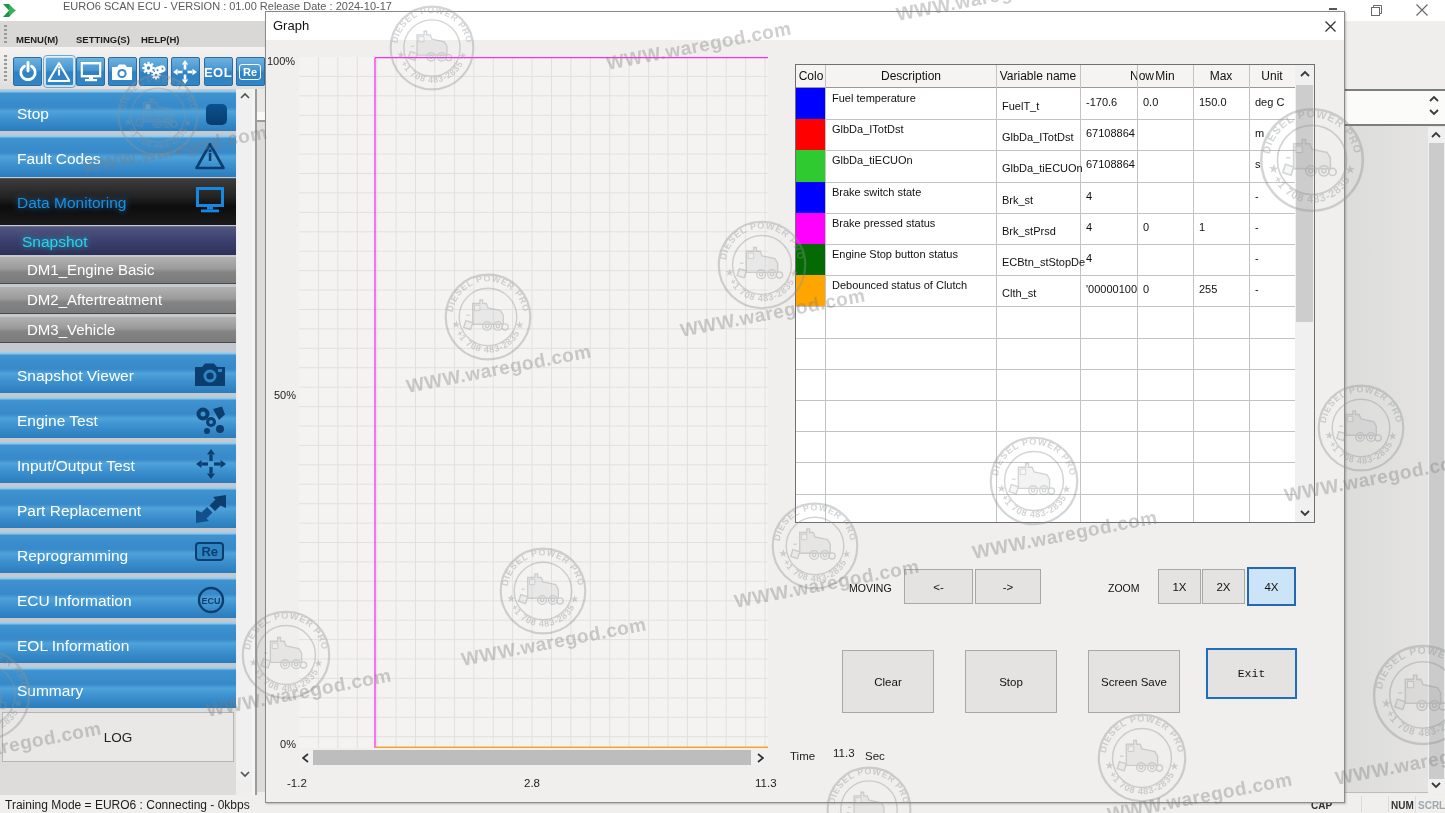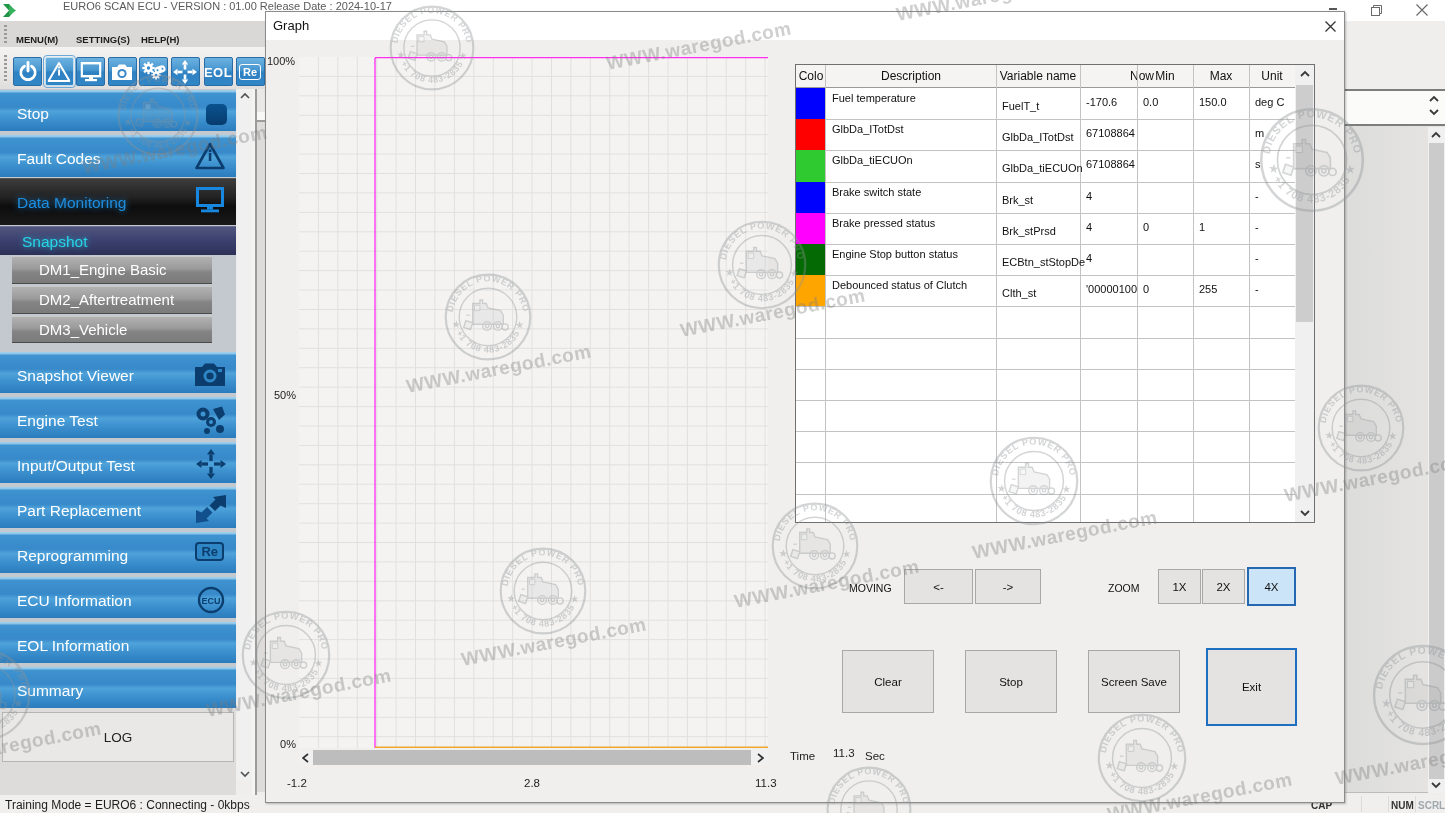--- a/index.html
+++ b/index.html
@@ -6,21 +6,21 @@
  font-family:"Liberation Sans",sans-serif;background:#efeeed;}
 *{box-sizing:border-box;}
 .abs{position:absolute;}
 .tbtn{position:absolute;top:57px;width:29px;height:29px;border-radius:2px;
  background:linear-gradient(180deg,#6cb2e0 0%,#4796d0 45%,#2f81c2 52%,#3186c6 100%);
  border:1px solid #2a6ca6;}
 .sbi{position:absolute;left:0;width:236px;
  background:linear-gradient(180deg,#a5d5f0 0%,#3f93d0 6%,#3789c9 40%,#4fa3da 51%,#4094d1 66%,#2a7cbd 100%);
  border-top:1px solid #9bcdec;}
 .sbi .t{position:absolute;left:17px;font-size:15.5px;color:#fff;}
-.dmr{position:absolute;left:12px;width:200px;background:linear-gradient(180deg,#b2b2b2 0%,#9a9a9a 45%,#848484 58%,#7b7b7b 100%);border-top:1px solid #c9c9c9;border-bottom:1px solid #4a4a4a;}
+.dmr{position:absolute;left:0;width:236px;background:linear-gradient(180deg,#b2b2b2 0%,#9a9a9a 45%,#848484 58%,#7b7b7b 100%);border-top:1px solid #c9c9c9;border-bottom:1px solid #4a4a4a;}
 .dmr .t{position:absolute;left:27px;font-size:15px;color:#fff;top:4px;}
 .gbtn{position:absolute;background:#e4e3e2;border:1px solid #a8a8a8;color:#111;
  display:flex;align-items:center;justify-content:center;font-size:11.5px;}
 </style>
 </head>
 <body>
 
 <div class="abs" style="left:0;top:0;width:1445px;height:21px;background:#fff;"></div>
 <svg class="abs" style="left:3px;top:3px" width="15" height="15" viewBox="0 0 15 15">
  <polygon points="0,1 6,1 12,7.5 6,14 0,14 6,7.5" fill="#1f9347"></polygon>
@@ -462,21 +462,21 @@
 <div class="abs" style="left:849px;top:582px;font-size:10.5px;color:#111;">MOVING</div>
 <div class="gbtn" style="left:904px;top:569px;width:69px;height:35px;">&lt;-</div>
 <div class="gbtn" style="left:975px;top:569px;width:66px;height:35px;">-&gt;</div>
 <div class="abs" style="left:1108px;top:582px;font-size:10.5px;color:#111;">ZOOM</div>
 <div class="gbtn" style="left:1158px;top:569px;width:43px;height:35px;">1X</div>
 <div class="gbtn" style="left:1202px;top:569px;width:43px;height:35px;">2X</div>
 <div class="gbtn" style="left:1247px;top:567px;width:49px;height:39px;background:#cce4f7;border:2px solid #2567b0;">4X</div>
 <div class="gbtn" style="left:842px;top:650px;width:92px;height:63px;">Clear</div>
 <div class="gbtn" style="left:965px;top:650px;width:92px;height:63px;">Stop</div>
 <div class="gbtn" style="left:1088px;top:650px;width:92px;height:63px;">Screen Save</div>
-<div class="gbtn" style="left:1206px;top:648px;width:91px;height:78px;border:2.5px solid #1e6fc0;">Exit</div>
+<div class="gbtn" style="left:1206px;top:648px;width:91px;height:51px;border:2.5px solid #1e6fc0;font-family:Liberation Mono, monospace;">Exit</div>
 <svg class="abs" style="left:0;top:0;pointer-events:none;z-index:60" width="1445" height="813" viewBox="0 0 1445 813">
     <g transform="translate(432,48) scale(0.88)" opacity="0.38">
 <circle r="47" fill="none" stroke="#8e9194" stroke-width="2.4"></circle>
 <circle r="32" fill="none" stroke="#8e9194" stroke-width="1.6"></circle>
 <path id="arcT0" d="M -39.5 0 A 39.5 39.5 0 0 1 39.5 0" fill="none"></path>
 <text font-size="10" font-weight="bold" fill="#8e9194" font-family="Liberation Sans" letter-spacing="0.8"><textPath href="#arcT0" startOffset="50%" text-anchor="middle">★ DIESEL POWER PRO ★</textPath></text>
 <path id="arcB0" d="M -39.5 0 A 39.5 39.5 0 0 0 39.5 0" fill="none"></path>
 <text font-size="10" font-weight="bold" fill="#8e9194" font-family="Liberation Sans" letter-spacing="0.8"><textPath href="#arcB0" startOffset="50%" text-anchor="middle">★ +1 708 483-2835 ★</textPath></text>
 <g stroke="#8e9194" fill="none" stroke-width="1.5">
 <path d="M -17 -15 l8 0 0 -4 3 0 0 4 4 0 2 5 14 3 3 5 0 10 -34 0 z" fill="#8e9194" fill-opacity="0.28"></path>

